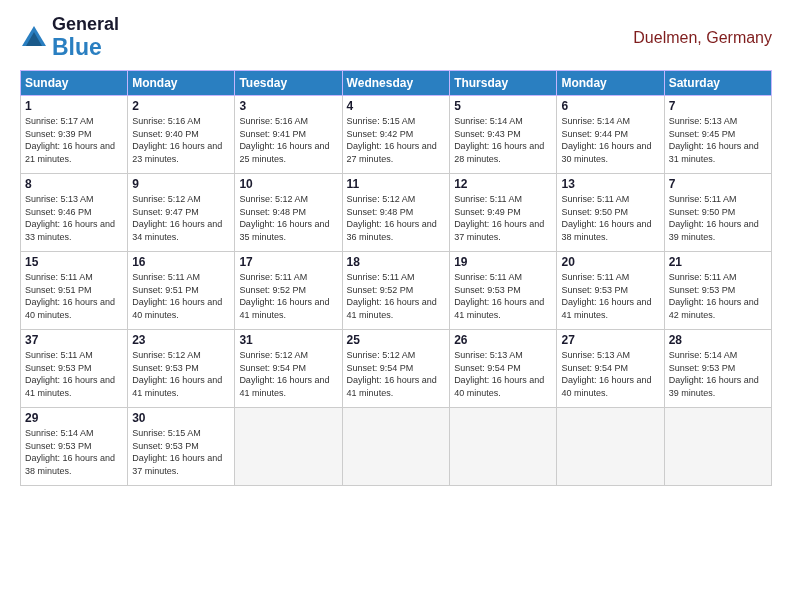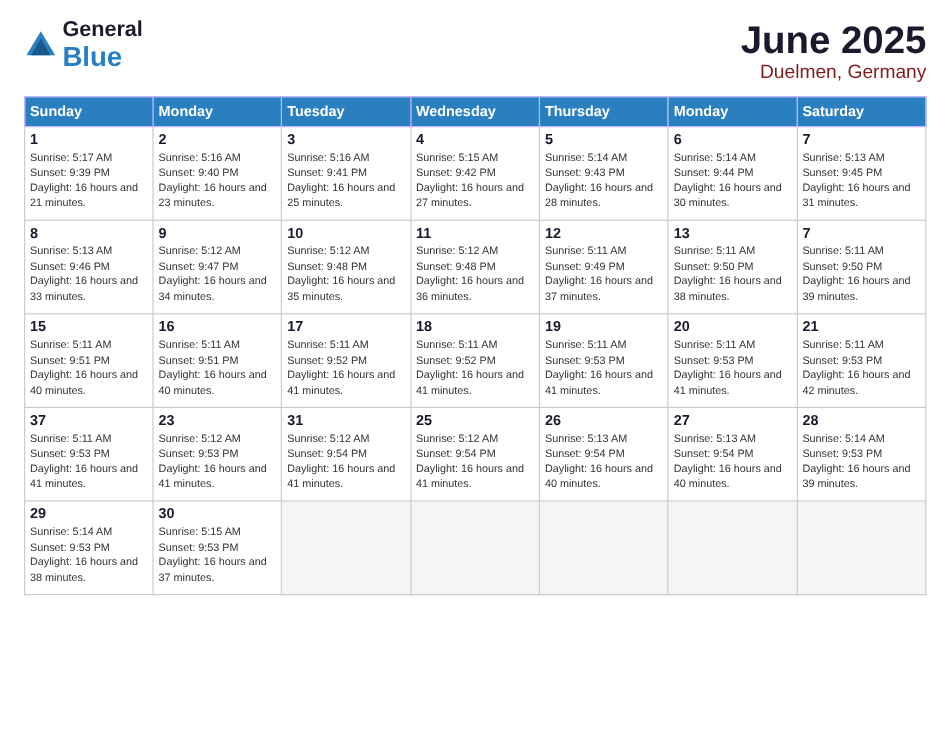--- a/index.html
+++ b/index.html
@@ -12,21 +12,21 @@
     }
     .page {
       width: 792px;
       height: 612px;
       padding: 15px 20px;
       background: #fff;
     }
     .header {
       display: flex;
       justify-content: space-between;
-      align-items: flex-start;
+      align-items: center;
       margin-bottom: 10px;
     }
     .logo {
       display: flex;
       align-items: center;
     }
     .logo-text {
       display: flex;
       flex-direction: column;
       line-height: 1.1;
@@ -105,21 +105,20 @@
       <svg class="logo-icon" viewBox="0 0 28 28">
         <polygon points="14,2 26,22 2,22" fill="#2a7fc1"></polygon>
         <polygon points="14,8 22,22 6,22" fill="#1a5a8a"></polygon>
       </svg>
       <div class="logo-text">
         <span class="logo-general">General</span>
         <span class="logo-blue">Blue</span>
       </div>
     </div>
     <div class="title-section">
-      <div class="calendar-title">June 2025</div>
       <div class="calendar-subtitle">Duelmen, Germany</div>
     </div>
   </div>
 
   <table class="calendar">
     <thead>
       <tr>
         <th>Sunday</th>
         <th>Monday</th>
         <th>Tuesday</th>

